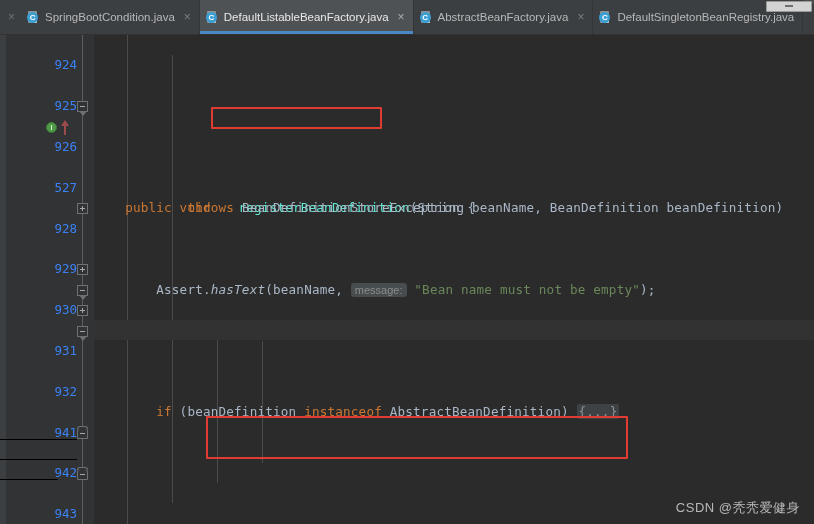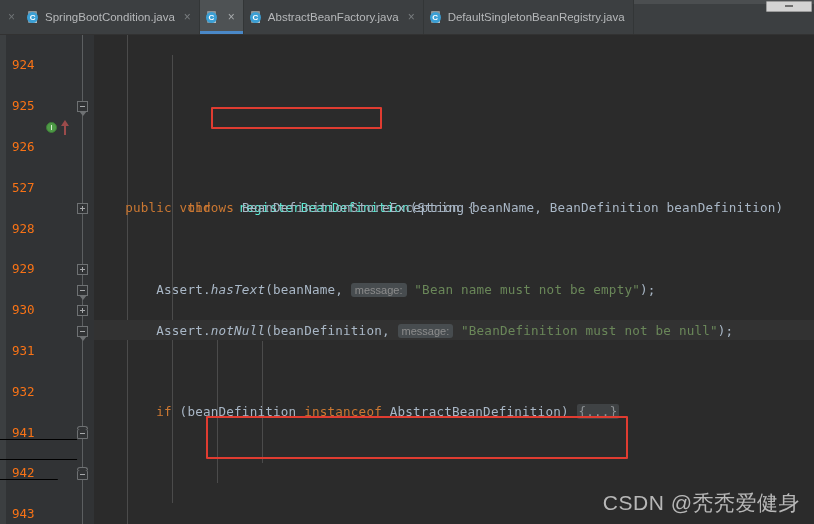--- a/index.html
+++ b/index.html
@@ -155,26 +155,26 @@
     position: absolute;
     left: 94px;
     right: 0;
     height: 20.4px;
     background: #323232;
     pointer-events: none;
   }
 
   .ln {
     position: absolute;
-    left: 12px;
+    left: 5px;
     width: 72px;
-    text-align: left;
+    text-align: right;
     font-family: "DejaVu Sans Mono", monospace;
     font-size: 12.5px;
-    color: #f97316;
+    color: #3b82f6;
     line-height: 20.4px;
   }
   .code {
     position: absolute;
     left: 94px;
     right: 0;
     font-family: "DejaVu Sans Mono", monospace;
     font-size: 12.6px;
     line-height: 20.4px;
     color: #a9b7c6;
@@ -312,21 +312,21 @@
     pointer-events: none;
     border-radius: 1px;
   }
 
   
   #watermark {
     position: absolute;
     right: 14px;
     bottom: 8px;
     font-family: "Liberation Sans", sans-serif;
-    font-size: 21px;
+    font-size: 13px;
     color: #d6d6d6;
     opacity: 0.82;
     letter-spacing: 0.5px;
     white-space: nowrap;
   }
 
   
   #scrollchip {
     position: absolute;
     right: 2px;
@@ -362,20 +362,21 @@
       </span>
       <span>SpringBootCondition.java</span>
       <span class="tab-close">×</span>
     </div>
 
     <div class="tab active">
       <span class="cls-icon">
         <span class="doc"></span>
           <span class="c">C</span>
       </span>
+      <span>DefaultListableBeanFactory.java</span>
       <span class="tab-close">×</span>
     </div>
 
     <div class="tab">
       <span class="cls-icon">
         <span class="doc"></span>
           <span class="c">C</span>
       </span>
       <span>AbstractBeanFactory.java</span>
       <span class="tab-close">×</span>
@@ -436,21 +437,20 @@
         <span class="code"></span>
       </div>
 
       <div class="row" style="top:102px;">
         <span class="ln">929</span>
         <span class="code"><span class="pln">        Assert.</span><span class="smtd">hasText</span><span class="pln">(beanName, </span><span class="hint">message:</span><span class="str"> "Bean name must not be empty"</span><span class="pln">);</span></span>
       </div>
 
       <div class="row" style="top:122.4px;">
         <span class="ln">930</span>
-        <span class="code"><span class="pln">        Assert.</span><span class="smtd">notNull</span><span class="pln">(beanDefinition, </span><span class="hint">message:</span><span class="str"> "BeanDefinition must not be null"</span><span class="pln">);</span></span>
       </div>
 
       <div class="row" style="top:142.8px;">
         <span class="ln">931</span>
         <span class="code"></span>
       </div>
 
       <div class="row" style="top:163.2px;">
         <span class="ln">932</span>
         <span class="code"><span class="kw">        if </span><span class="pln">(beanDefinition </span><span class="kw">instanceof </span><span class="pln">AbstractBeanDefinition) </span><span class="fold">{...}</span></span>

